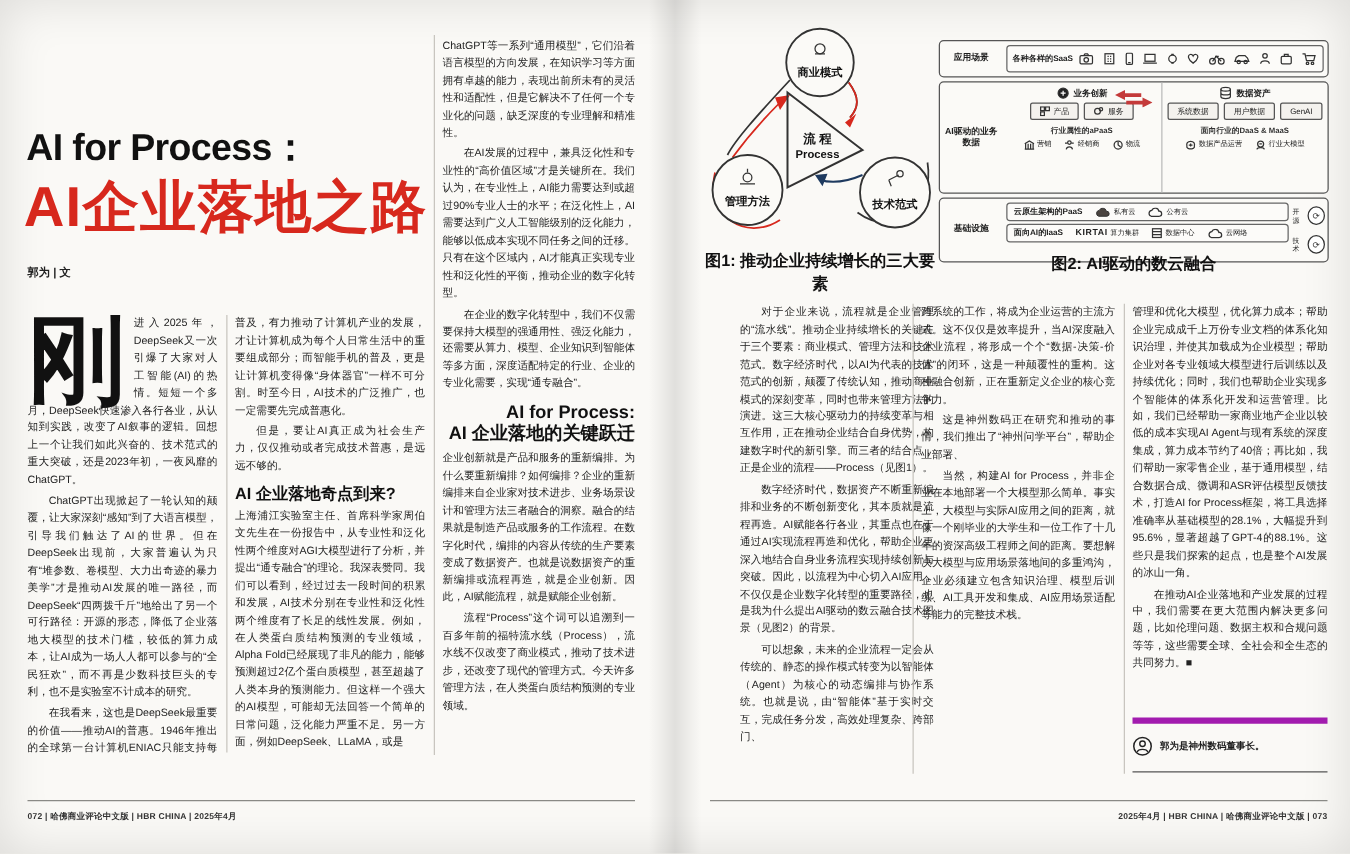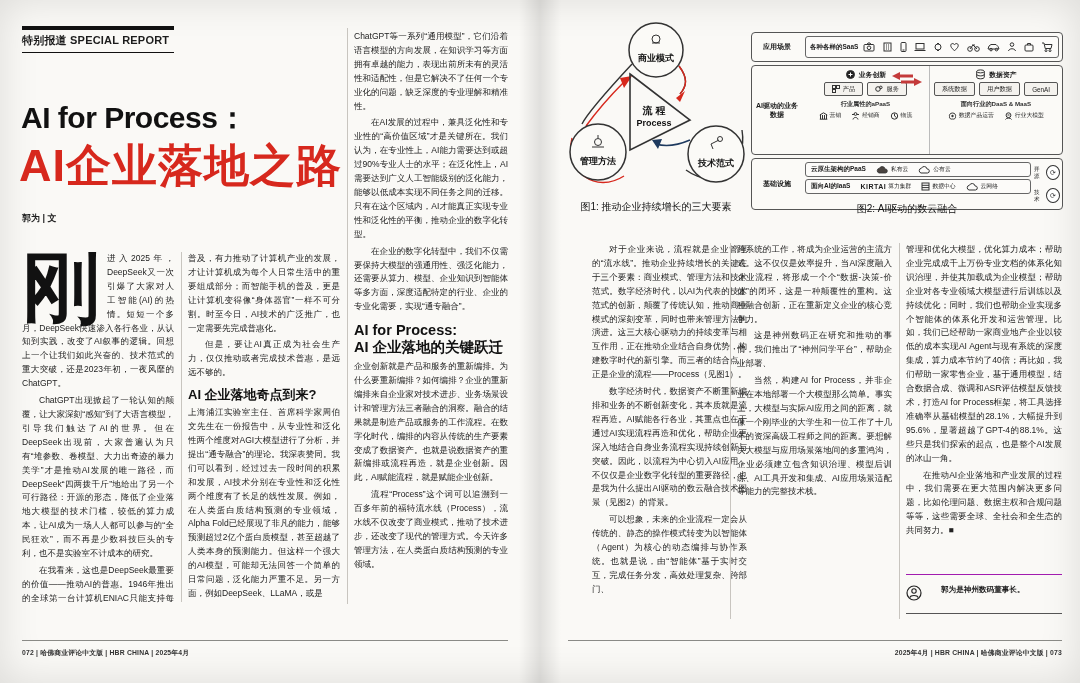--- a/index.html
+++ b/index.html
@@ -13,24 +13,24 @@
           border-bottom:1.5px solid #111;padding:3px 0 4px 0;font-size:11px;font-weight:bold;letter-spacing:.2px;}
   .title-en{position:absolute;left:21px;top:98px;font-size:30px;font-weight:bold;letter-spacing:-.5px;color:#111;}
   .title-cn{position:absolute;left:19px;top:136px;font-size:45px;font-weight:bold;color:#d7281d;letter-spacing:1px;}
   .byline{position:absolute;left:22px;top:212px;font-size:9px;font-weight:bold;color:#222;}
 
   .col{position:absolute;font-size:8.5px;line-height:13.9px;text-align:justify;overflow:hidden;color:#222;}
   .col p{margin:0 0 3px 0;text-indent:2em;}
   .col p.nofirst{text-indent:0;}
   .dropcap{float:left;font-size:78px;line-height:64px;font-weight:bold;color:#111;margin:3px 7px 0 0;}
   h3.sec{font-size:13px;line-height:15px;margin:7px 0 4px 0;text-align:left;color:#111;}
-  h3.sec2{font-size:14.5px;line-height:17px;margin:8px 0 4px 0;text-align:left;color:#111;}
+  h3.sec2{font-size:14.5px;line-height:17px;margin:8px 0 4px 0;text-align:right;color:#111;}
   .vsep{position:absolute;width:1px;background:#c8c5bf;}
 
-  .figcap{position:absolute;font-size:10px;font-weight:normal;text-align:center;color:#111;}
+  .figcap{position:absolute;font-size:13px;font-weight:bold;text-align:center;color:#111;}
 
   
   .f2{position:absolute;left:751px;top:32px;width:312px;font-size:6.5px;}
   .f2row{position:relative;border:1px solid #555;border-radius:4px;background:#fbfaf7;display:flex;align-items:stretch;margin-bottom:3px;}
   .f2label{width:46px;min-width:46px;display:flex;align-items:center;justify-content:center;text-align:center;
            font-weight:bold;font-size:7px;line-height:1.35;padding:2px;}
   .f2inner{flex:1;border:1px solid #666;border-radius:3px;margin:3px;display:flex;align-items:center;gap:4px;padding:1px 4px;background:#fcfbf9;}
   .saasname{font-size:6.5px;font-weight:bold;white-space:nowrap;}
   .iconstrip{display:flex;gap:6px;align-items:center;flex:1;justify-content:space-around;}
   .half{flex:1;padding:3px 4px;display:flex;flex-direction:column;align-items:center;gap:2px;}
@@ -46,30 +46,29 @@
   .infline{border:1px solid #666;border-radius:3px;display:flex;align-items:center;gap:10px;padding:2px 5px;background:#fcfbf9;}
   .brand{font-weight:bold;font-size:7px;letter-spacing:.5px;}
   .sidecircles{width:26px;display:flex;flex-direction:column;align-items:center;justify-content:space-around;padding:2px 2px 2px 0;}
   .scirc{display:flex;align-items:center;gap:2px;font-size:5.5px;}
   .ring{width:13px;height:13px;border:1.5px solid #333;border-radius:50%;display:flex;align-items:center;justify-content:center;font-size:7px;color:#333;background:#fff;}
 
   .mini{stroke:#333;fill:none;stroke-width:1;}
   .footrule{position:absolute;height:1px;background:#8a8a86;}
   .foot{position:absolute;font-size:6.8px;font-weight:bold;color:#333;letter-spacing:.2px;}
 
-  .bio{position:absolute;left:906px;top:574px;width:156px;border-top:1px solid #a21caf;border-bottom:1px solid #555;
-       padding:10px 0 12px 0;display:flex;align-items:flex-start;gap:19px;font-size:7.6px;font-weight:bold;}
+  .bio{position:absolute;left:906px;top:574px;width:156px;border-top:5px solid #a21caf;border-bottom:1px solid #555;
+       padding:10px 0 12px 0;display:flex;align-items:center;gap:6px;font-size:7.6px;font-weight:bold;}
 </style>
 </head>
 <body>
 
 <div class="spread">
   <div class="vign"></div>
 
-  <div class="kicker">特别报道 SPECIAL REPORT</div>
   <div class="title-en">AI for Process：</div>
   <div class="title-cn">AI企业落地之路</div>
   <div class="byline">郭为 | 文</div>
 
   <div class="col" style="left:22px;top:252px;width:152px;height:354px;">
     <span class="dropcap">刚</span>
     <p class="nofirst">进入2025年，DeepSeek又一次引爆了大家对人工智能(AI)的热情。短短一个多月，DeepSeek快速渗入各行各业，从认知到实践，改变了AI叙事的逻辑。回想上一个让我们如此兴奋的、技术范式的重大突破，还是2023年初，一夜风靡的ChatGPT。</p>
     <p>ChatGPT出现掀起了一轮认知的颠覆，让大家深刻“感知”到了大语言模型，引导我们触达了AI的世界。但在DeepSeek出现前，大家普遍认为只有“堆参数、卷模型、大力出奇迹的暴力美学”才是推动AI发展的唯一路径，而DeepSeek“四两拨千斤”地给出了另一个可行路径：开源的形态，降低了企业落地大模型的技术门槛，较低的算力成本，让AI成为一场人人都可以参与的“全民狂欢”，而不再是少数科技巨头的专利，也不是实验室不计成本的研究。</p>
     <p>在我看来，这也是DeepSeek最重要的价值——推动AI的普惠。1946年推出的全球第一台计算机ENIAC只能支持每秒5000次的运算，直到40年后，PC的全面</p>
   </div>

